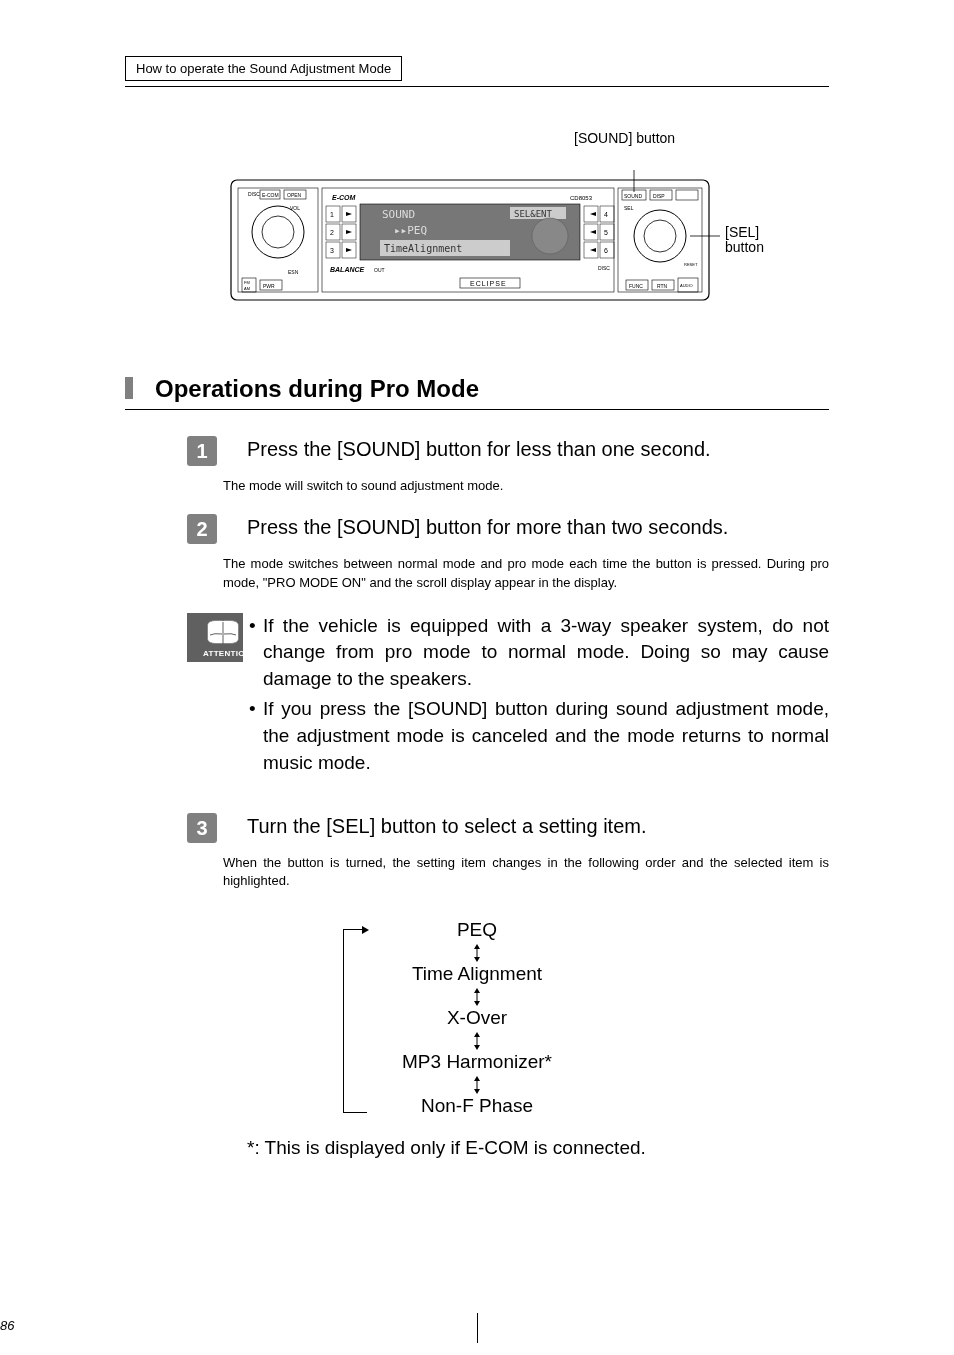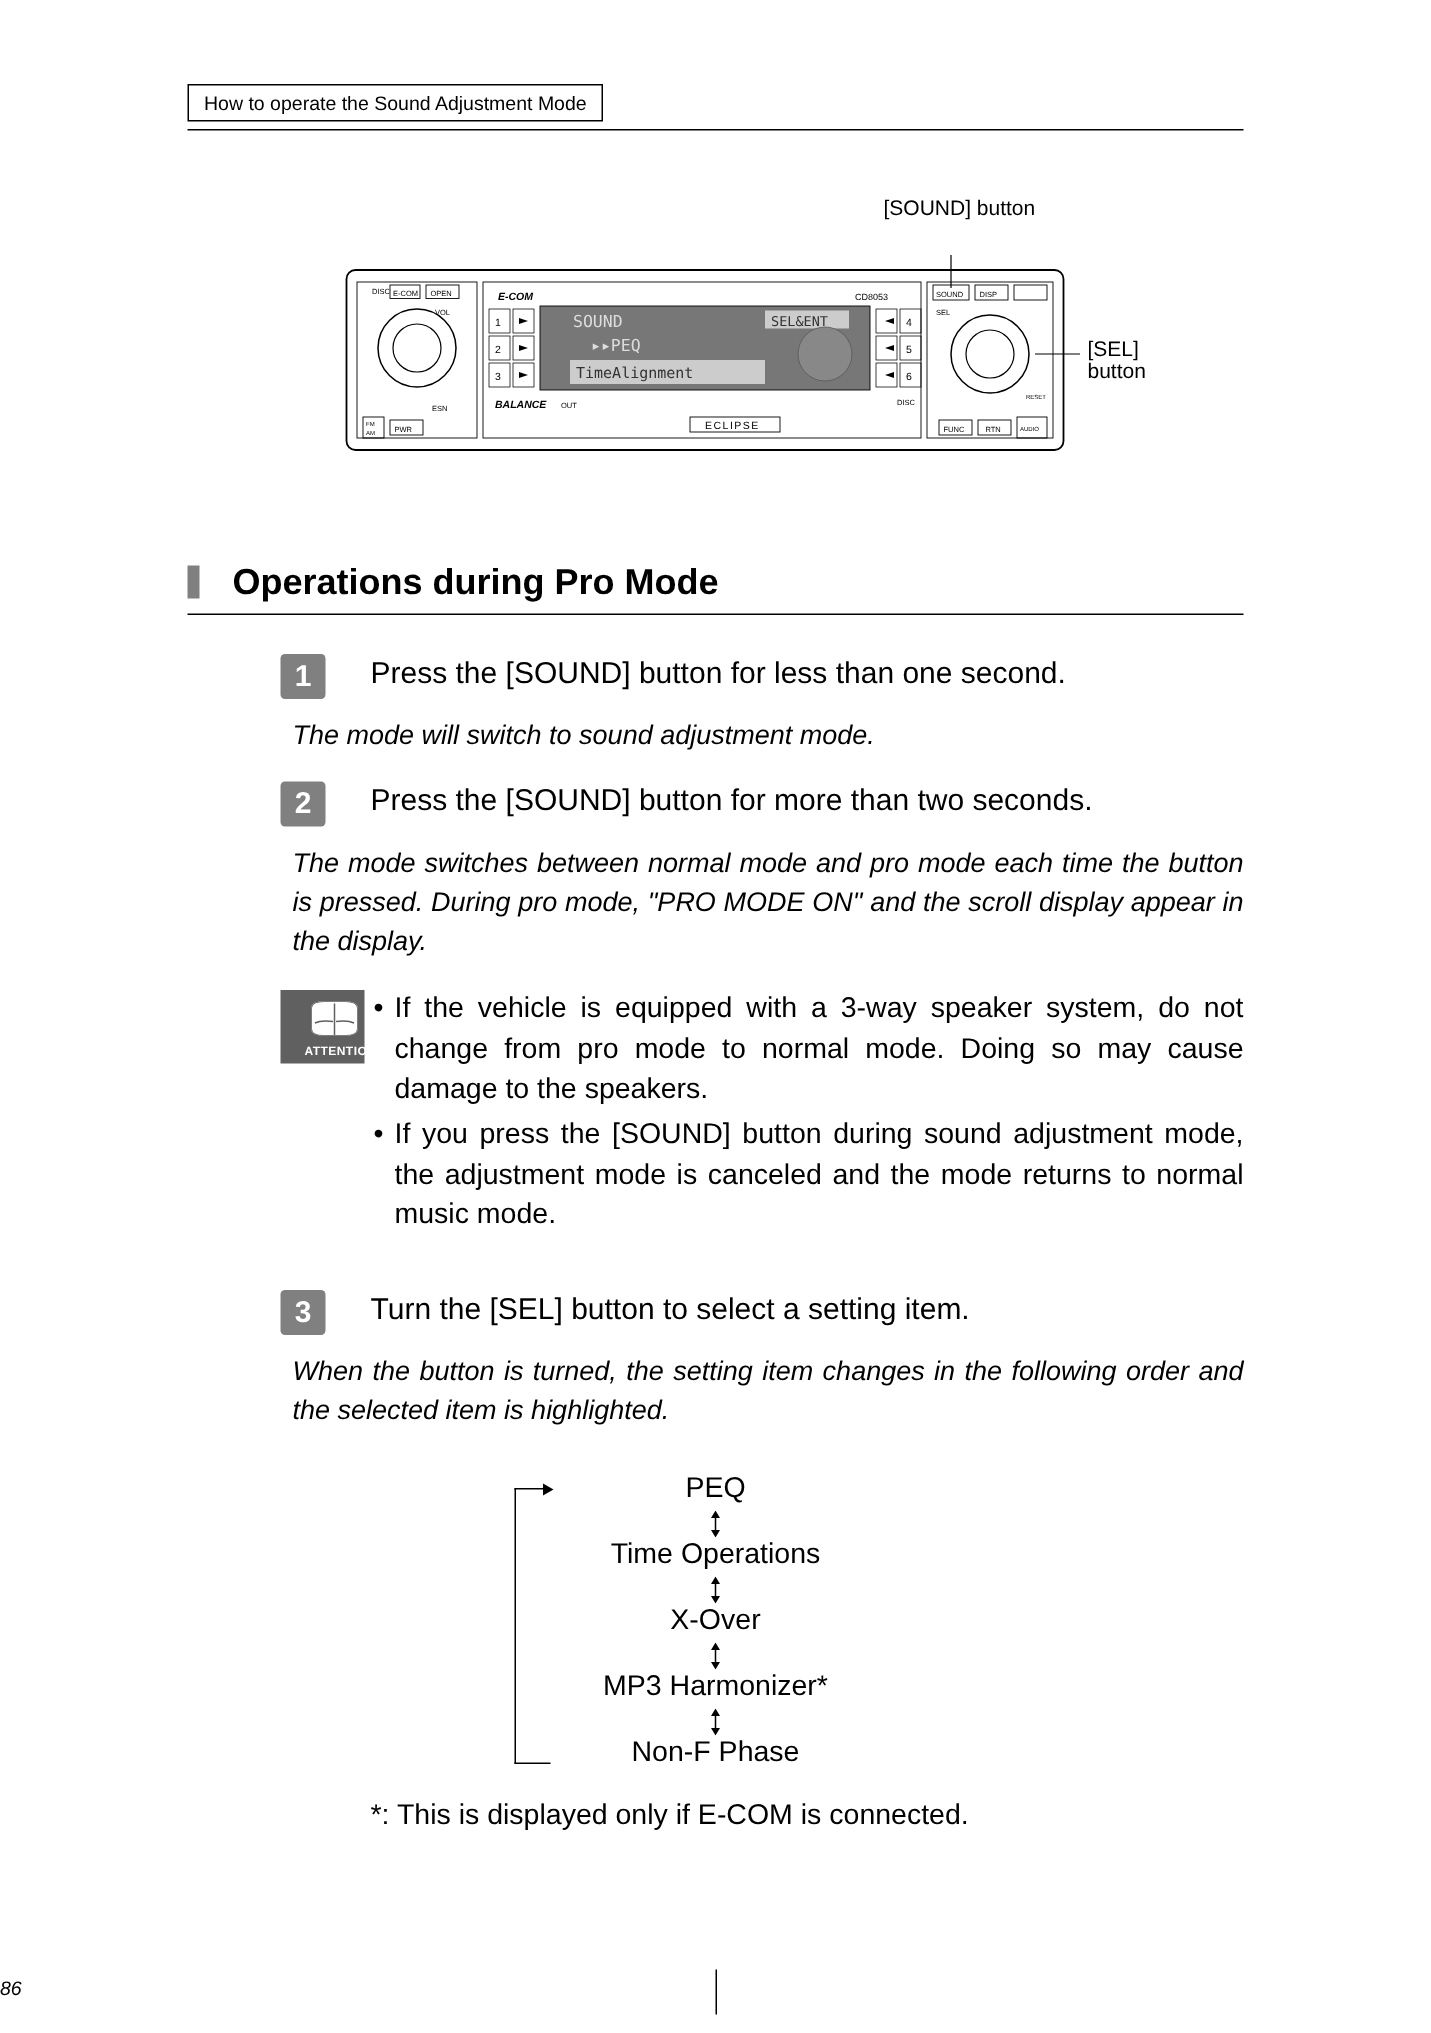--- a/index.html
+++ b/index.html
@@ -29,21 +29,21 @@
   }
   .diagram-area {
     position: absolute;
     top: 130px;
     left: 230px;
     width: 610px;
   }
   .diagram-label-top {
     position: absolute;
     top: 0;
-    left: 359px;
+    left: 344px;
     font-size: 14px;
   }
   .diagram-label-right {
     position: absolute;
     top: 95px;
     left: 495px;
     font-size: 14px;
     line-height: 1.1;
   }
   .stereo-svg {
@@ -90,25 +90,24 @@
     line-height: 30px;
     border-radius: 3px;
   }
   .step-head {
     font-size: 20px;
     font-weight: 500;
     margin-left: 122px;
     margin-bottom: 16px;
   }
   .step-body {
-    font-size: 18px;
-    margin-left: 70px;
+    font-size: 13px;
+    margin-left: 98px;
     line-height: 1.45;
     margin-bottom: 20px;
-    font-style: italic;
   }
   .step-body.justify { text-align: justify; }
   .attention-block {
     position: relative;
     margin-left: 62px;
     margin-bottom: 22px;
     min-height: 180px;
   }
   .attention-badge {
     position: absolute;
@@ -331,21 +330,21 @@
       <div class="flow-bracket-arrow-top"></div>
     </div>
     <div class="flow-item">PEQ</div>
     <div class="flow-arrow">
       <svg width="10" height="18">
           <line x1="5" y1="2" x2="5" y2="16" stroke="#000"></line>
           <polygon points="5,0 2,5 8,5" fill="#000"></polygon>
           <polygon points="5,18 2,13 8,13" fill="#000"></polygon>
         </svg>
     </div>
-    <div class="flow-item">Time Operations</div>
+    <div class="flow-item">Time Alignment</div>
     <div class="flow-arrow">
       <svg width="10" height="18">
           <line x1="5" y1="2" x2="5" y2="16" stroke="#000"></line>
           <polygon points="5,0 2,5 8,5" fill="#000"></polygon>
           <polygon points="5,18 2,13 8,13" fill="#000"></polygon>
         </svg>
     </div>
     <div class="flow-item">X-Over</div>
     <div class="flow-arrow">
       <svg width="10" height="18">

